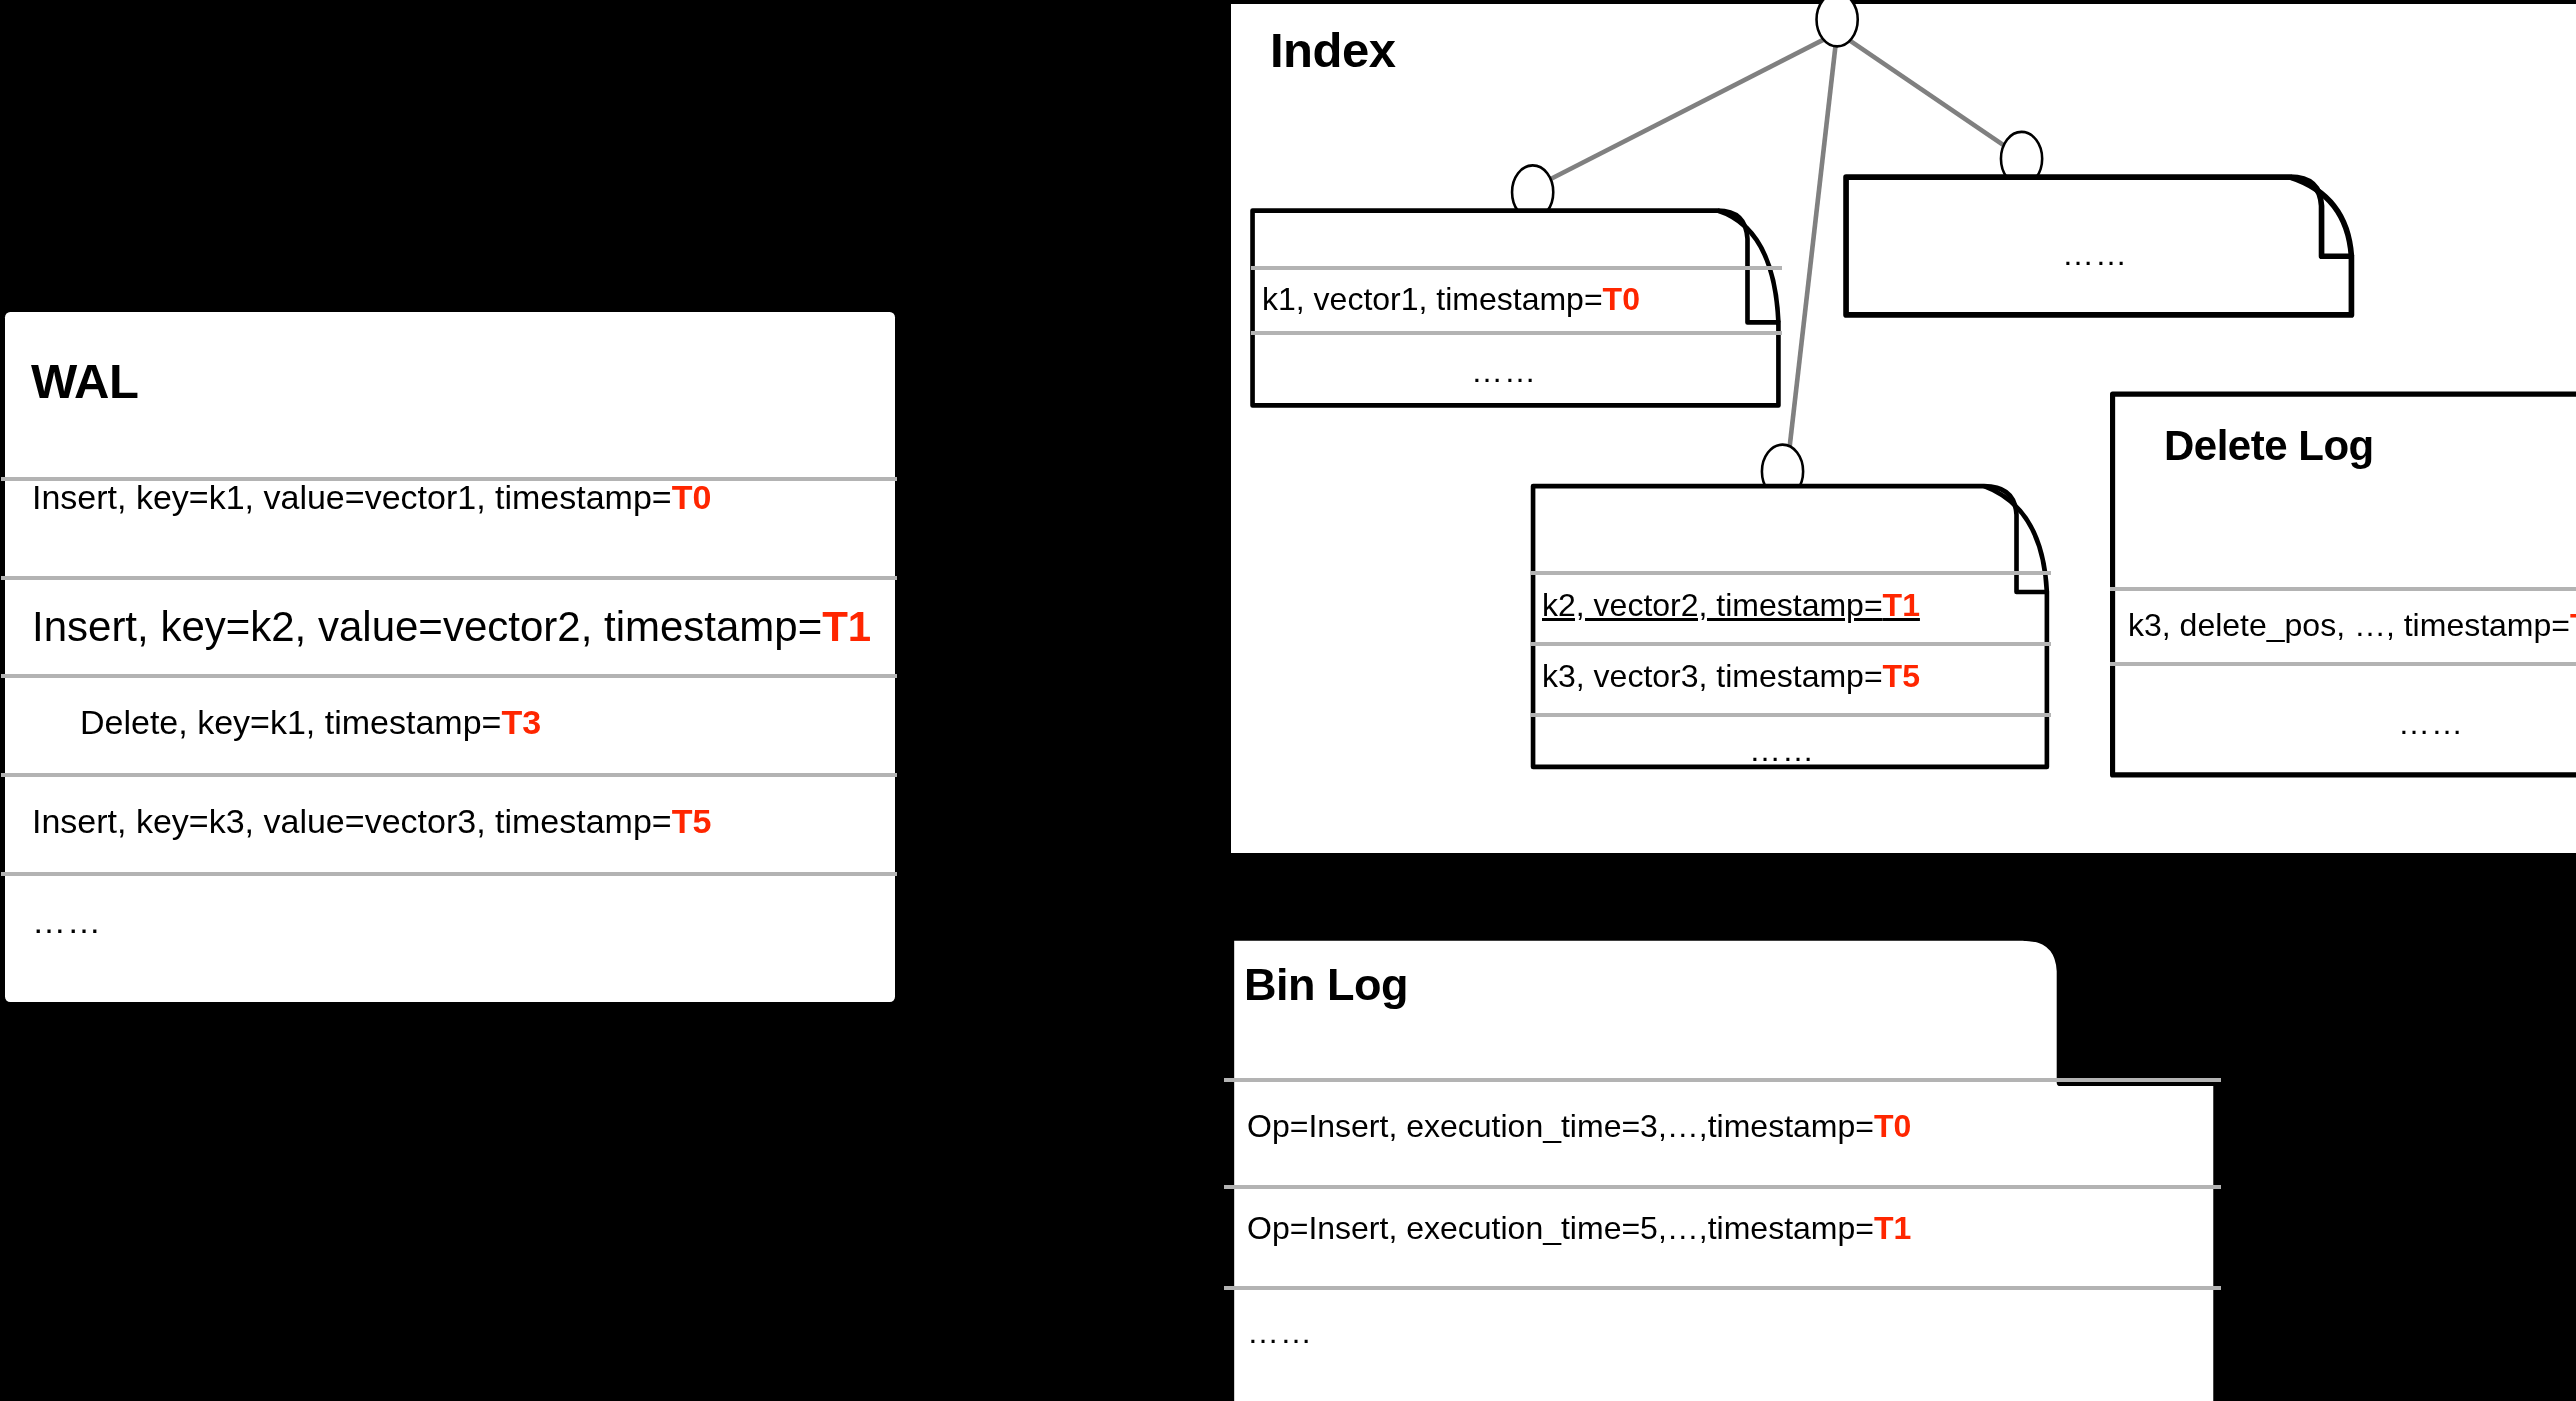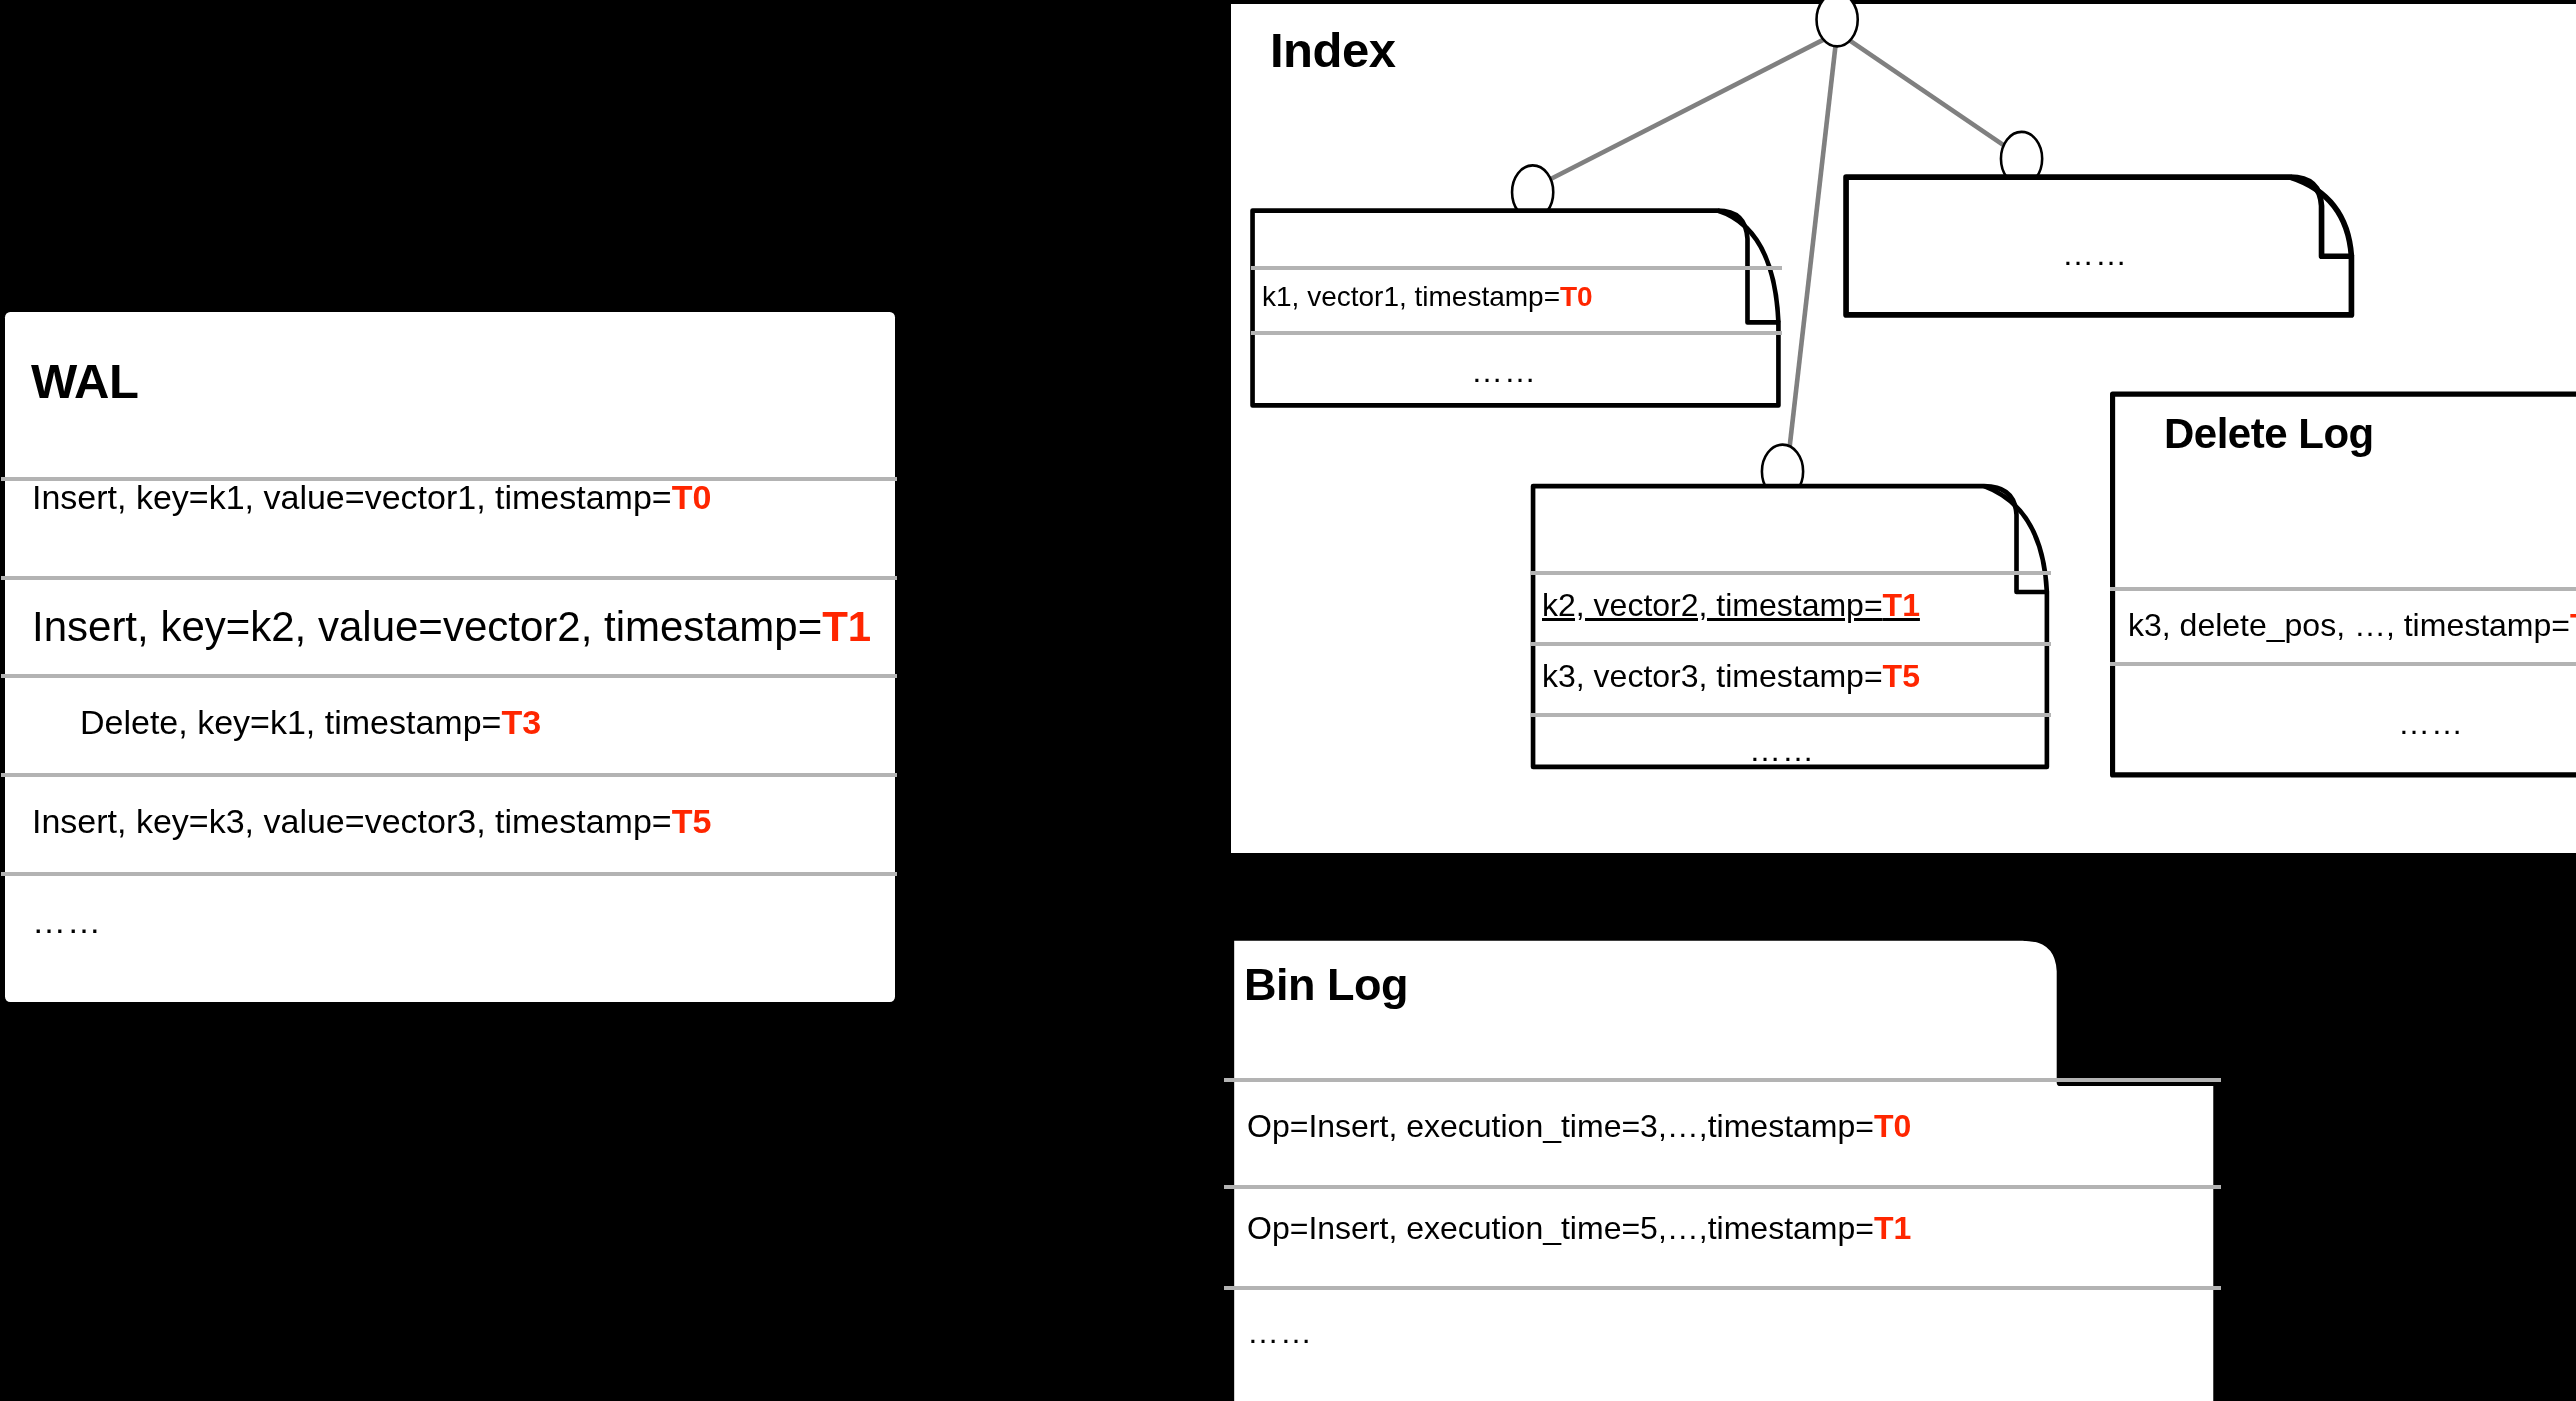--- a/index.html
+++ b/index.html
@@ -75,21 +75,21 @@
 </svg>
 
 <div class="card" style="left:1251px;top:208px;width:530px;height:200px;">
   <svg viewBox="0 0 1028 388" preserveAspectRatio="none">
     <path d="M3,5 L905,5 Q960,5 963,60 L963,222 L1023,222 Q1023,290 1023,383 L3,383 Z" fill="#fff" stroke="#000" stroke-width="9" stroke-linejoin="round"></path>
     <path d="M905,5 Q1015,40 1023,222" fill="none" stroke="#000" stroke-width="9"></path>
   </svg>
 </div>
 <div class="rule" style="left:1251px;top:266px;width:531px;"></div>
 <div class="rule" style="left:1251px;top:331px;width:531px;"></div>
-<div class="rowtext" style="left:1262px;top:283px;font-size:28px;">
+<div class="rowtext" style="left:1262px;top:283px;font-size:32px;">
   <span>k1, vector1, timestamp=</span><span class="ts">T0</span>
 </div>
 <div class="dots" style="left:1471px;top:355px;font-size:32px;">……</div>
 
 <div class="card" style="left:1844px;top:174px;width:510px;height:144px;">
   <svg viewBox="0 0 990 280" preserveAspectRatio="none">
     <path d="M4,6 L866,6 Q924,6 927,62 L927,160 L985,160 Q985,215 985,274 L4,274 Z" fill="#fff" stroke="#000" stroke-width="11" stroke-linejoin="round"></path>
     <path d="M866,6 Q977,42 985,160" fill="none" stroke="#000" stroke-width="11"></path>
   </svg>
 </div>
@@ -111,21 +111,21 @@
   <span>k3, vector3, timestamp=</span><span class="ts">T5</span>
 </div>
 <div class="dots" style="left:1749px;top:734px;font-size:32px;">……</div>
 
 <div class="card" style="left:2110px;top:391px;width:648px;height:387px;">
   <svg viewBox="0 0 1258 752" preserveAspectRatio="none">
     <path d="M5,6 L1110,6 Q1172,6 1175,66 L1175,292 L1250,292 Q1250,520 1250,746 L5,746 Z" fill="#fff" stroke="#000" stroke-width="10" stroke-linejoin="round"></path>
     <path d="M1110,6 Q1240,56 1250,292" fill="none" stroke="#000" stroke-width="10"></path>
   </svg>
 </div>
-<div class="ptitle" style="left:2164px;top:410px;font-size:42px;">Delete Log</div>
+<div class="ptitle" style="left:2164px;top:422px;font-size:42px;">Delete Log</div>
 <div class="rule" style="left:2110px;top:587px;width:648px;"></div>
 <div class="rule" style="left:2110px;top:662px;width:648px;"></div>
 <div class="rowtext" style="left:2128px;top:609px;font-size:32px;">
   <span>k3, delete_pos, …, timestamp=</span><span class="ts">T3</span>
 </div>
 <div class="dots" style="left:2398px;top:707px;font-size:32px;">……</div>
 
 <div class="card" style="left:1228px;top:934px;width:993px;height:474px;">
   <svg viewBox="0 0 1928 920" preserveAspectRatio="none">
     <path d="M5,6 L1545,6 Q1613,6 1616,72 L1616,288 L1920,288 Q1920,600 1920,915 L5,915 Z" fill="#fff" stroke="#000" stroke-width="14" stroke-linejoin="round"></path>

